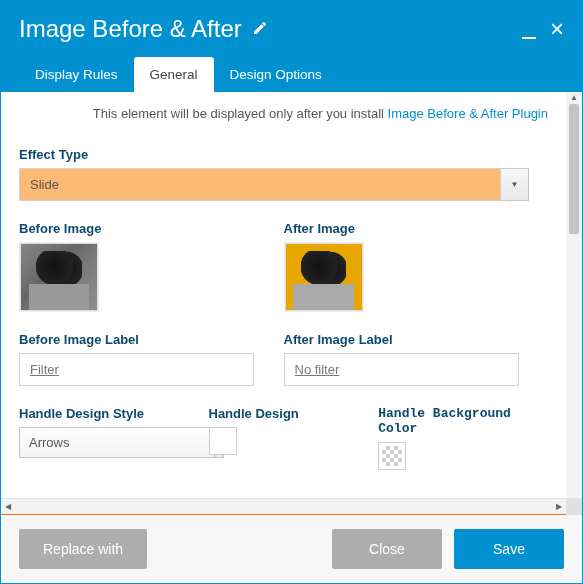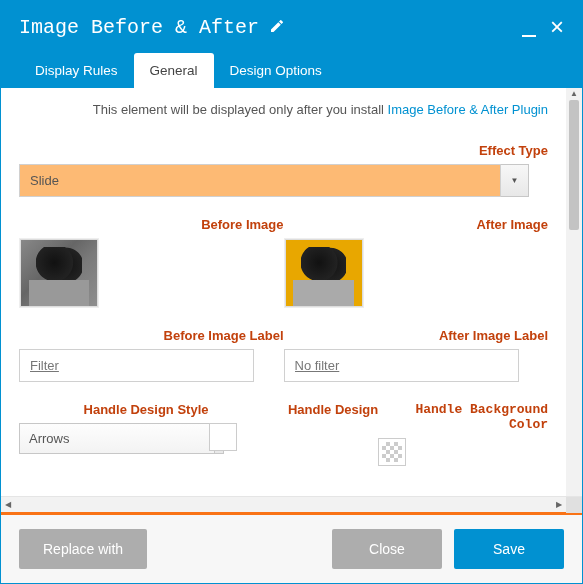--- a/index.html
+++ b/index.html
@@ -1,36 +1,36 @@
 <!DOCTYPE html>
 <html><head>
 <meta charset="utf-8">
 <style>
 * { box-sizing: border-box; margin: 0; padding: 0; }
 body { font-family: "Segoe UI", Arial, sans-serif; font-size: 13px; color: #333; background: #fff; }
 .modal { width: 583px; height: 584px; border: 1px solid #0191d1; display: flex; flex-direction: column; }
 .header { background: #0191d1; color: #fff; padding: 14px 18px 0 18px; }
 .header-top { display: flex; align-items: center; justify-content: space-between; }
 .title-wrap { display: flex; align-items: center; gap: 10px; }
-.title { font-size: 20px; font-weight: 400; font-family: Liberation Mono, monospace; }
+.title { font-size: 24px; font-weight: 400; }
 .header-controls { display: flex; align-items: flex-end; gap: 14px; }
 .minimize-icon { width: 14px; height: 2px; background: #fff; margin-bottom: 2px; }
 .close-icon { font-size: 24px; line-height: 1; font-weight: 300; cursor: pointer; }
 .tabs { display: flex; gap: 0; margin-top: 14px; }
 .tab { padding: 10px 16px; color: #fff; cursor: pointer; font-size: 13.5px; border-radius: 3px 3px 0 0; }
 .tab.active { background: #fff; color: #444; }
 .body-wrap { flex: 1; position: relative; overflow: hidden; display: flex; }
 .body { flex: 1; padding: 14px 18px; overflow-y: auto; background: #fff; color: #555; }
 .scrollbar-v { width: 16px; background: #f2f2f2; position: relative; }
 .scroll-thumb-v { position: absolute; top: 12px; left: 3px; right: 3px; height: 130px; background: #c3c3c3; border-radius: 2px; }
 .scroll-arrow-v { position: absolute; left: 0; right: 0; height: 12px; text-align: center; font-size: 8px; color: #666; line-height: 12px; }
 .scroll-arrow-v.top { top: 0; }
 .notice { margin-bottom: 26px; font-size: 13px; color: #555; text-align: right; }
 .notice a { color: #0191d1; text-decoration: none; }
-.field-label { font-weight: 600; color: #c2410c; font-size: 13px; margin-bottom: 6px; display: block; text-align: right; }
+.field-label { font-weight: 600; color: #0c4a6e; font-size: 13px; margin-bottom: 6px; display: block; }
 .select-wrap { display: flex; width: 510px; margin-bottom: 20px; }
 .select-wrap input { flex: 1; border: 1px solid #d0d0d0; padding: 8px 10px; font-size: 13px; background: #fdba74; color: #555; }
 .select-btn { width: 28px; border: 1px solid #c7c7c7; border-left: none; background: linear-gradient(#f7f7f7,#e8e8e8); display: flex; align-items: center; justify-content: center; cursor: pointer; }
 .select-btn span { font-size: 8px; color: #555; }
 .row { display: flex; gap: 0; margin-bottom: 20px; }
 .col { width: 276px; }
 .thumb { width: 80px; height: 70px; background: #ddd; border: 1px solid #eee; padding: 1px; }
 .thumb-inner { width: 100%; height: 100%; }
 .thumb-bw { background: linear-gradient(135deg,#888 0%, #666 40%, #7a7a7a 60%, #8e8e8e 100%); position: relative; }
 .thumb-color { background: #e8a700; position: relative; }
@@ -45,21 +45,21 @@
 .select-small { display: flex; width: 160px; }
 .select-small input { flex: 1; border: 1px solid #c7c7c7; padding: 7px 9px; font-size: 13px; background: linear-gradient(#fdfdfd,#f3f3f3); color: #555; }
 .swatch { width: 28px; height: 28px; border: 1px solid #ccc; padding: 3px; background: #fff; cursor: pointer; }
 .swatch-inner { width: 100%; height: 100%; }
 .swatch-white { background: #fff; }
 .swatch-checker { background: repeating-conic-gradient(#ccc 0% 25%, #fff 0% 50%) 0 0 / 8px 8px; }
 .scrollbar-h { height: 16px; background: #f2f2f2; border-top: 1px solid #e5e5e5; display: flex; align-items: center; position: relative; }
 .scroll-arrow-h { width: 14px; text-align: center; font-size: 8px; color: #666; }
 .scroll-track-h { flex: 1; height: 100%; position: relative; }
 .scroll-corner { width: 16px; height: 16px; background: #e0e0e0; }
-.footer { background: #f7f7f7; border-top: 3px solid #f97316; padding: 14px 18px; display: flex; justify-content: space-between; }
+.footer { background: #f7f7f7; border-top: 1px solid #f97316; padding: 14px 18px; display: flex; justify-content: space-between; }
 .footer-right { display: flex; gap: 12px; }
 .btn { border: none; padding: 12px 24px; font-size: 14px; cursor: pointer; border-radius: 2px; color: #fff; }
 .btn-gray { background: #adadad; }
 .btn-blue { background: #0191d1; min-width: 110px; }
 .btn-close { min-width: 110px; }
 .pencil-icon svg { width: 16px; height: 16px; fill: #fff; }
 </style>
 </head>
 <body>
 

